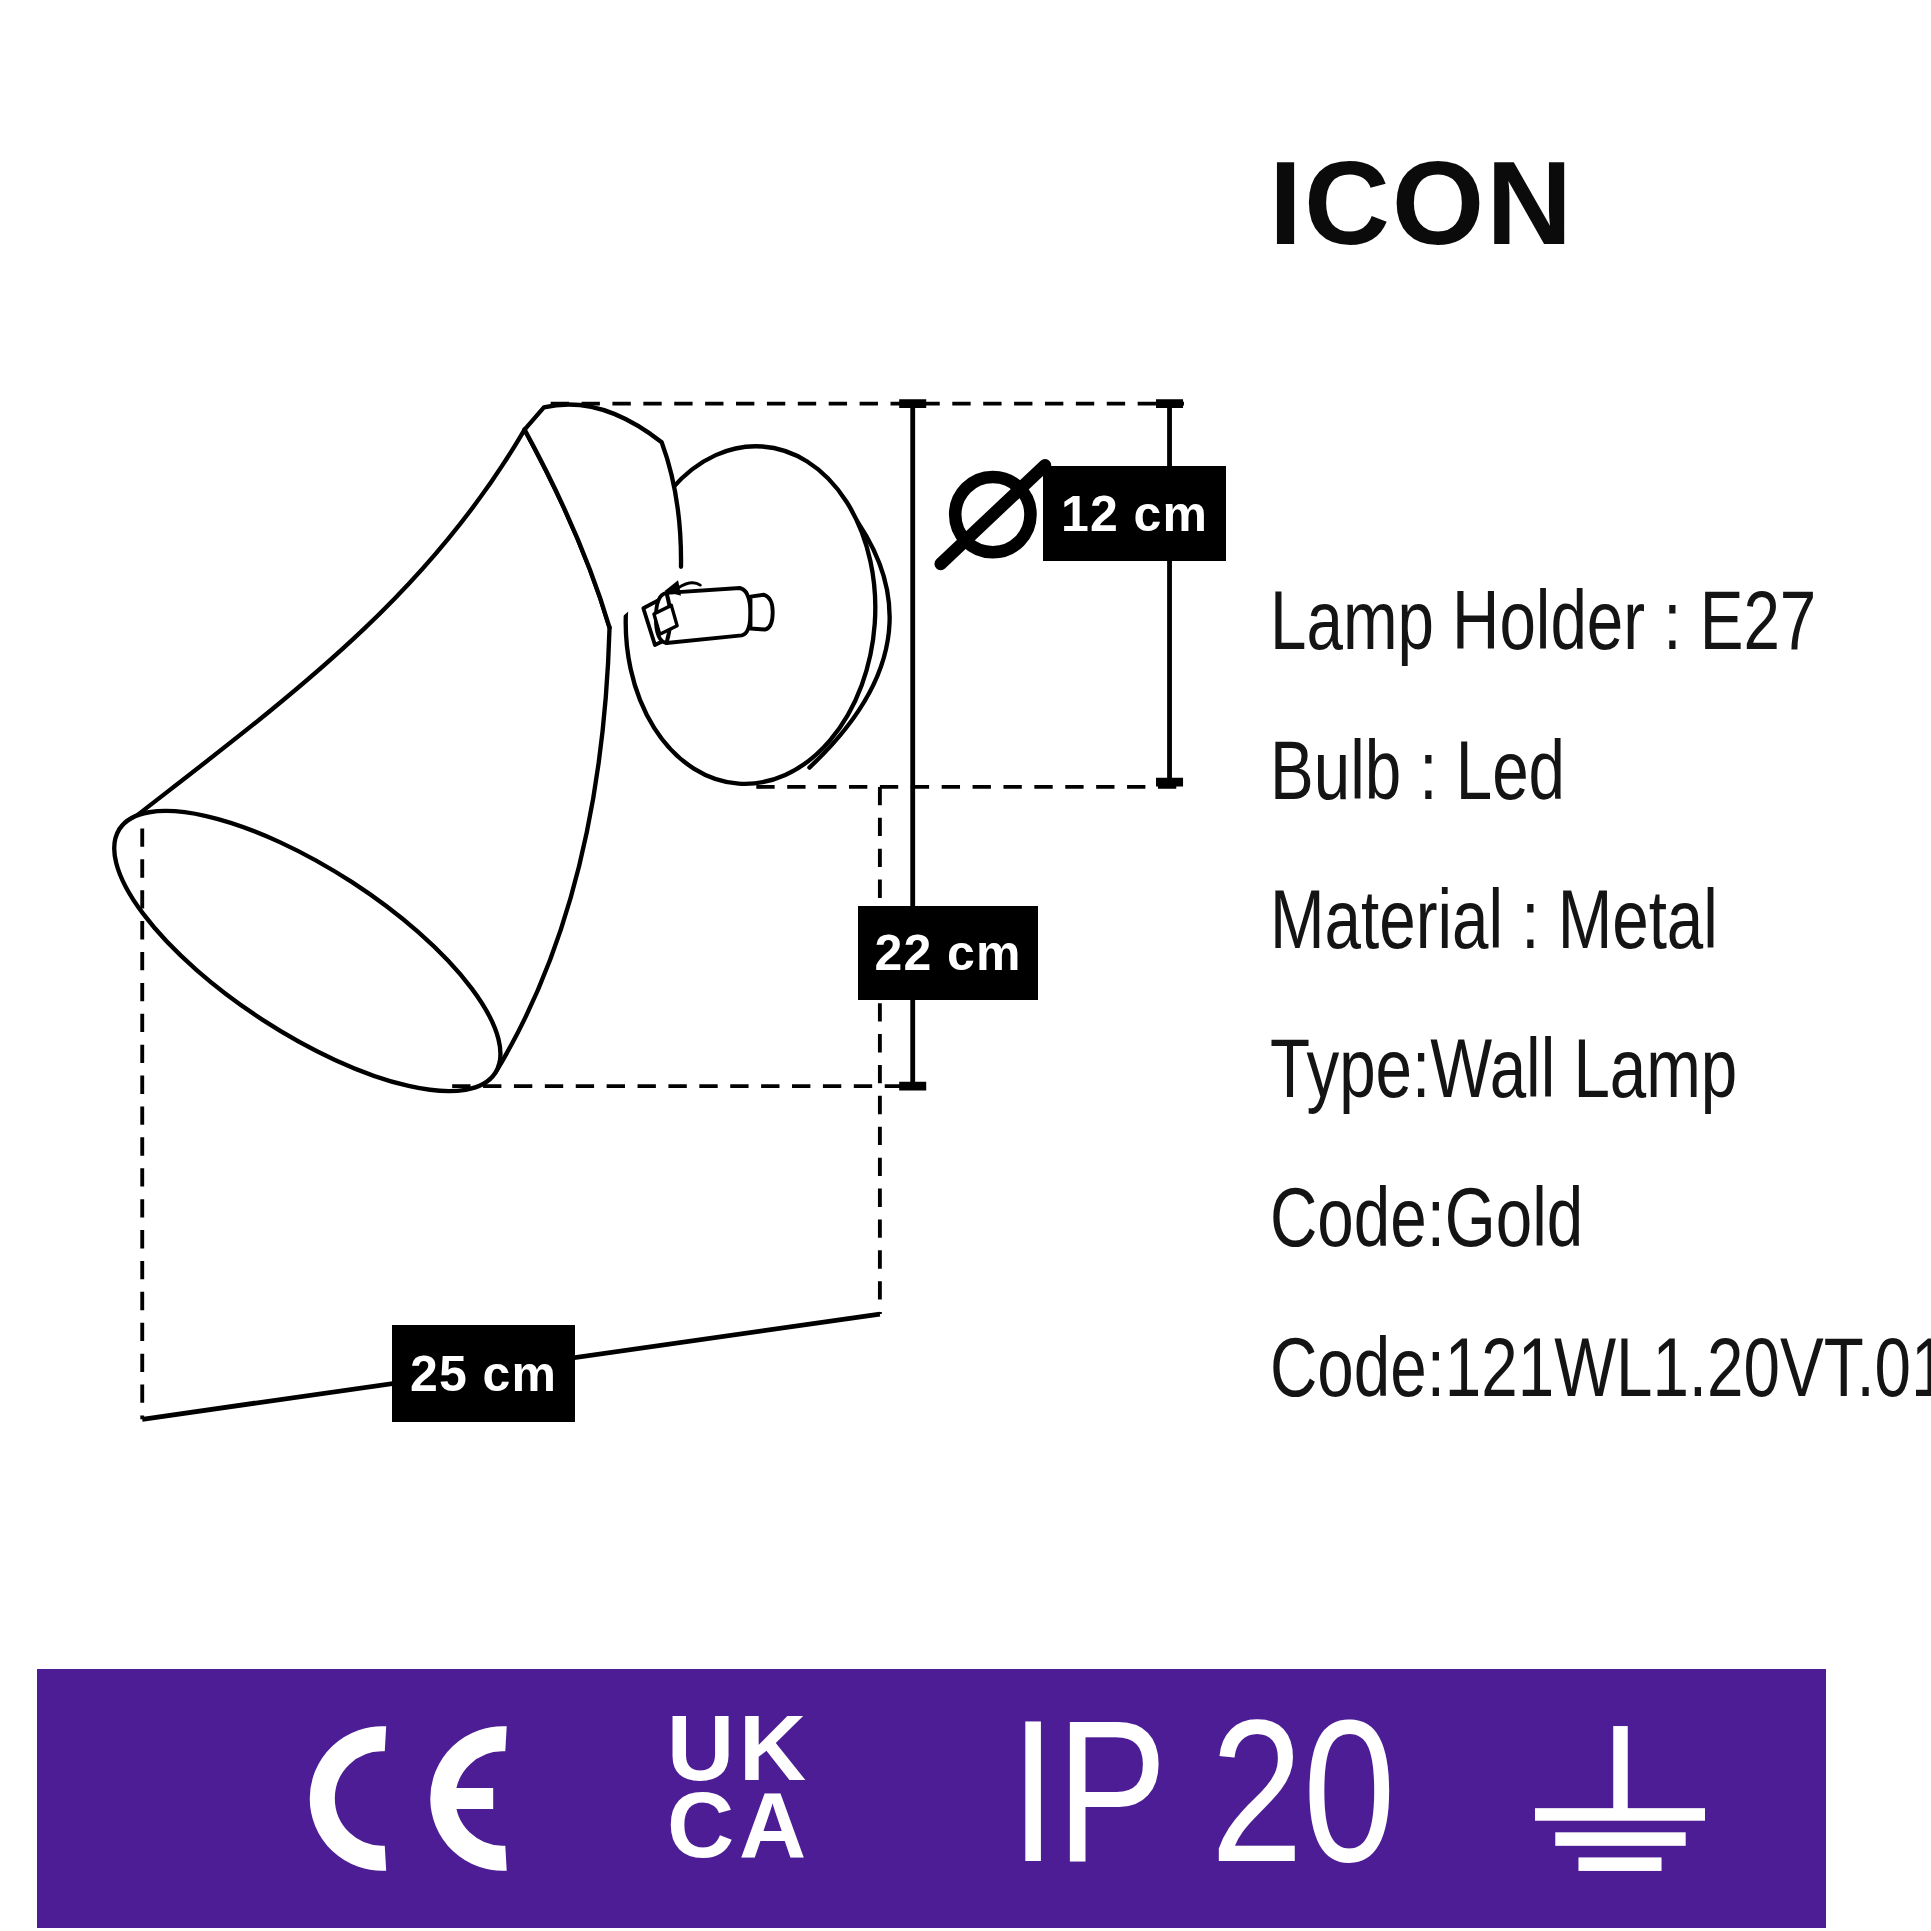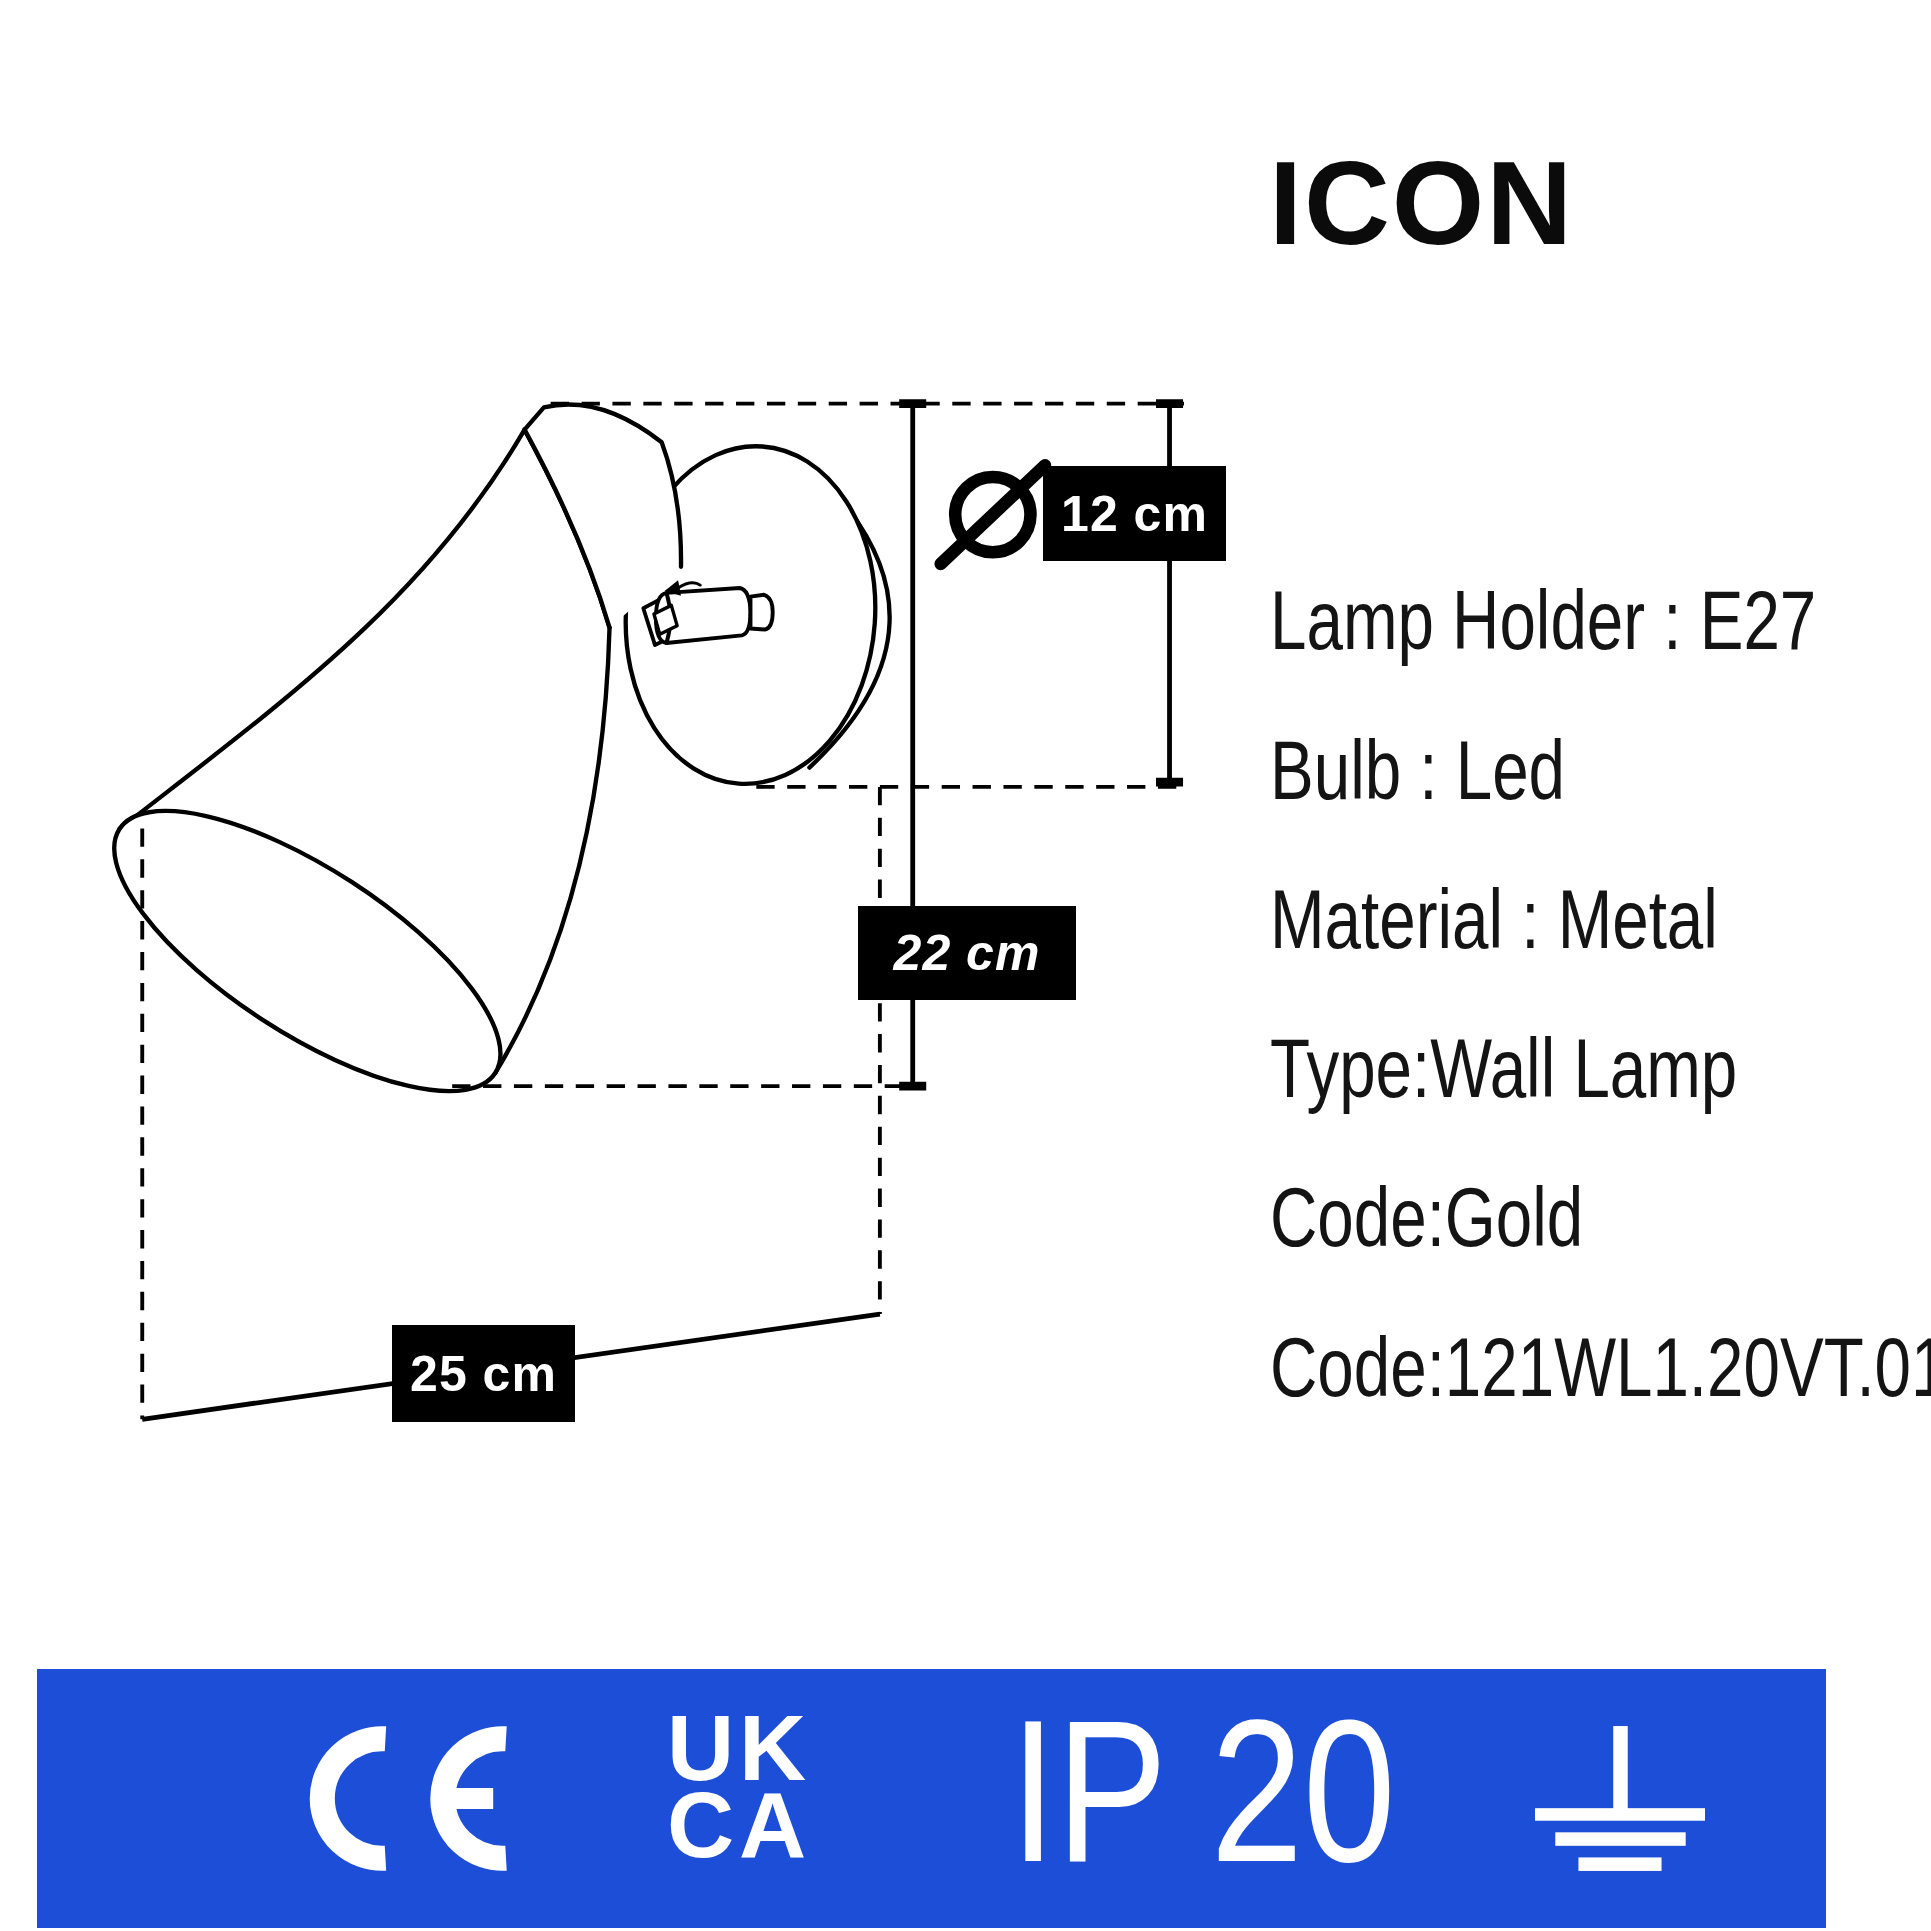--- a/index.html
+++ b/index.html
@@ -20,24 +20,24 @@
     white-space:nowrap;transform:scaleX(0.78);transform-origin:left top;color:#141414;
   }
   .spec-line.l1{top:578px;} .spec-line.l2{top:728px;} .spec-line.l3{top:877px;}
   .spec-line.l4{top:1026px;} .spec-line.l5{top:1175px;} .spec-line.l6{top:1325px;}
   
   .dim-label{
     position:absolute;background:#000;color:#ffffff;display:flex;align-items:center;justify-content:center;
     font-size:50px;font-weight:bold;letter-spacing:1px;white-space:nowrap;
   }
   .dim-12{left:1006px;top:466px;width:183px;height:95px;}
-  .dim-22{left:821px;top:906px;width:218px;height:94px;font-style:italic;}
+  .dim-22{left:821px;top:906px;width:180px;height:94px;}
   .dim-25{left:355px;top:1325px;width:183px;height:97px;}
   
-  .footer-bar{position:absolute;left:0;top:1669px;width:1789px;height:259px;background:#1d4ed8;}
+  .footer-bar{position:absolute;left:0;top:1669px;width:1789px;height:259px;background:#4c1d95;}
   .ukca{
     position:absolute;left:630px;top:41px;color:#fff;font-weight:bold;font-size:93px;
     line-height:77px;letter-spacing:4.8px;text-align:left;white-space:nowrap;
   }
   .ip-rating{
     position:absolute;left:973px;top:20px;color:#fff;font-size:203px;font-weight:400;line-height:1;
     white-space:nowrap;transform:scaleX(0.82);transform-origin:left top;letter-spacing:0;
   }
 </style>
 </head>

